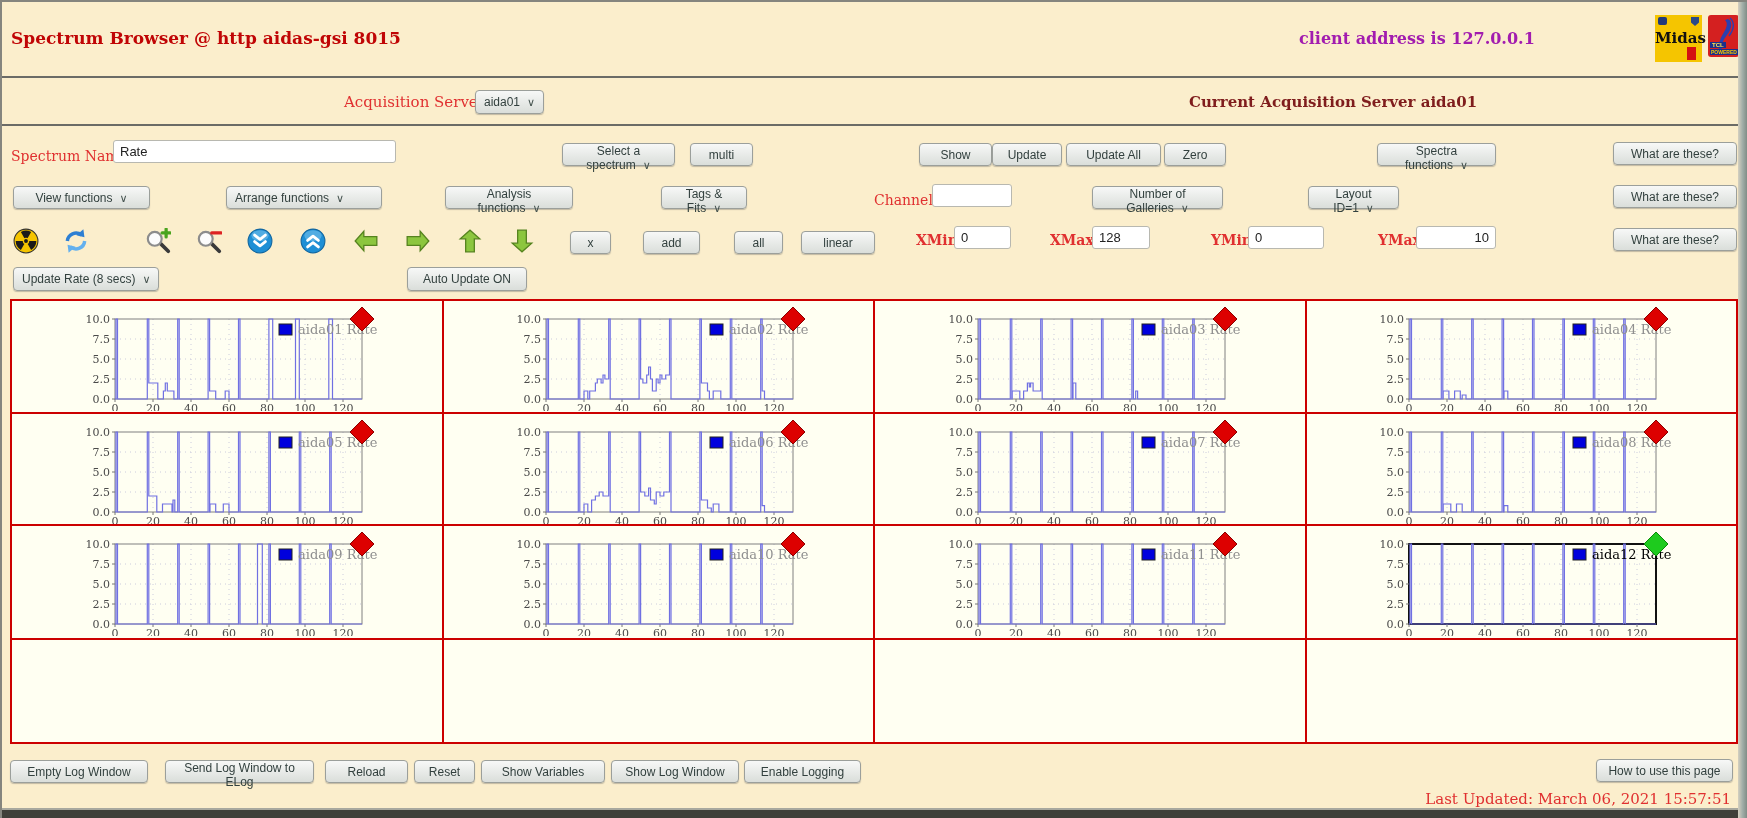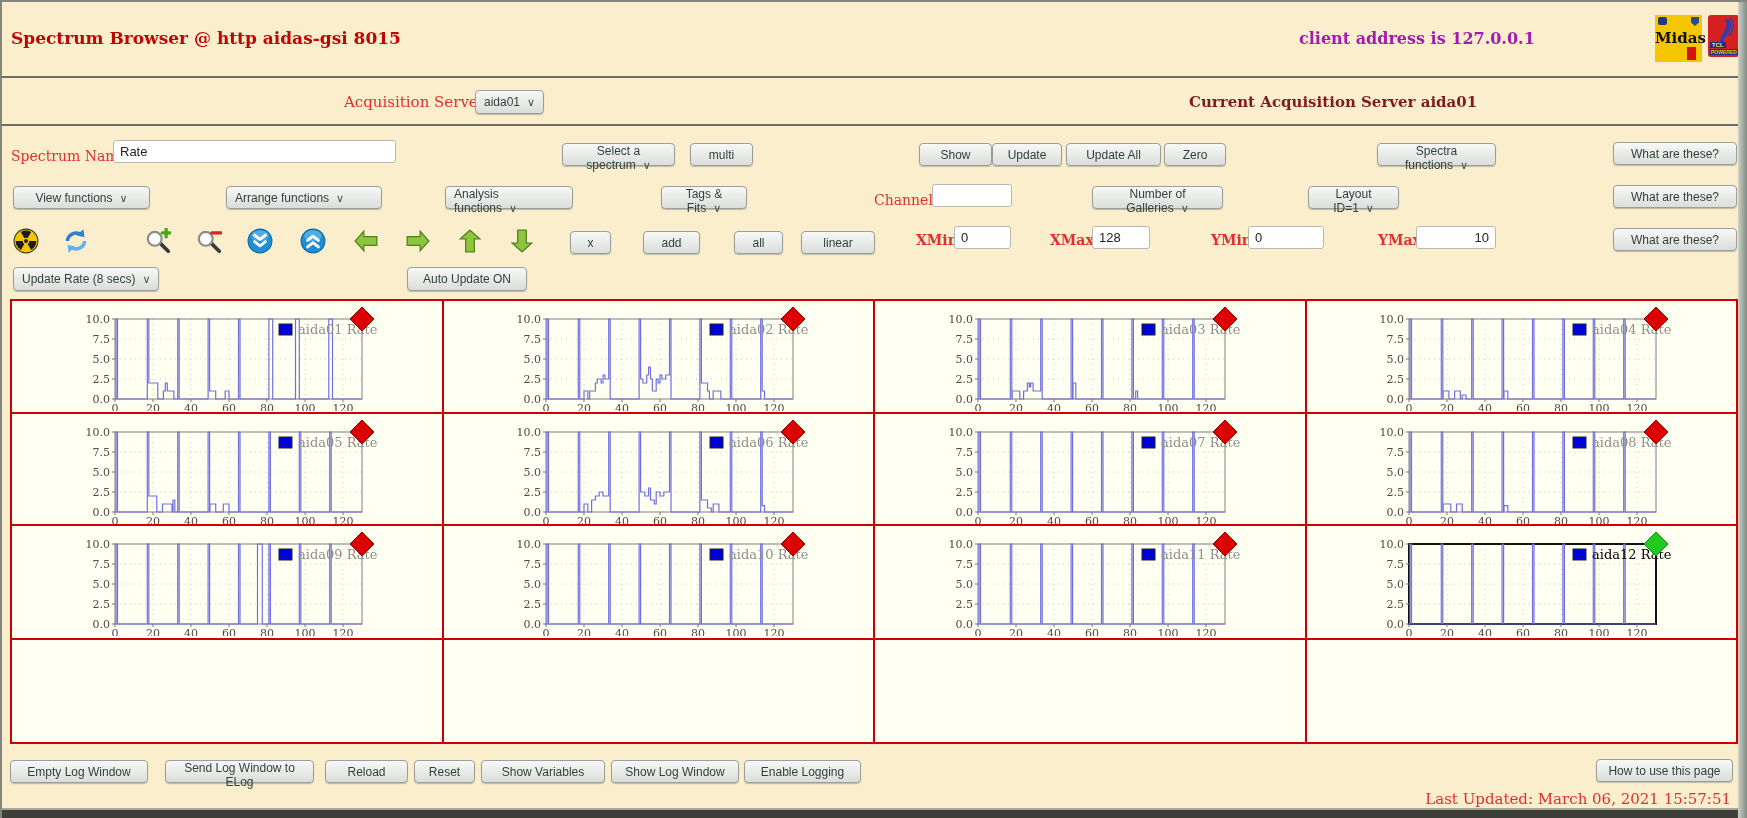--- a/index.html
+++ b/index.html
@@ -76,21 +76,21 @@
   <button class="btn" style="left:688px;top:141px;width:63px">multi</button>
   <button class="btn" style="left:917px;top:141px;width:73px">Show</button>
   <button class="btn" style="left:990px;top:141px;width:70px">Update</button>
   <button class="btn" style="left:1064px;top:141px;width:95px">Update All</button>
   <button class="btn" style="left:1162px;top:141px;width:62px">Zero</button>
   <button class="btn dd" style="left:1375px;top:141px;width:119px">Spectra functions</button>
   <button class="btn" style="left:1611px;top:140px;width:124px">What are these?</button>
 
   <button class="btn dd" style="left:11px;top:184px;width:137px;text-align:center">View functions</button>
   <button class="btn dd" style="left:224px;top:184px;width:156px;text-align:left">Arrange functions</button>
-  <button class="btn dd" style="left:443px;top:184px;width:128px;text-align:left">Analysis functions</button>
+  <button class="btn dd" style="left:443px;top:184px;width:128px;text-align:center">Analysis functions</button>
   <button class="btn dd" style="left:659px;top:184px;width:86px">Tags &amp; Fits</button>
   <span class="rlabel small" style="left:872px;top:190px">Channel:</span>
   <input class="inp" style="left: 930px; top: 182px; width: 80px;" value="">
   <button class="btn dd" style="left:1090px;top:184px;width:131px">Number of Galleries</button>
   <button class="btn dd" style="left:1306px;top:184px;width:91px">Layout ID=1</button>
   <button class="btn" style="left:1611px;top:183px;width:124px">What are these?</button>
 
   <div id="iconbar">
       <div class="icon" style="left: 11px; top: 226px;">
         <svg viewBox="0 0 24 24">

